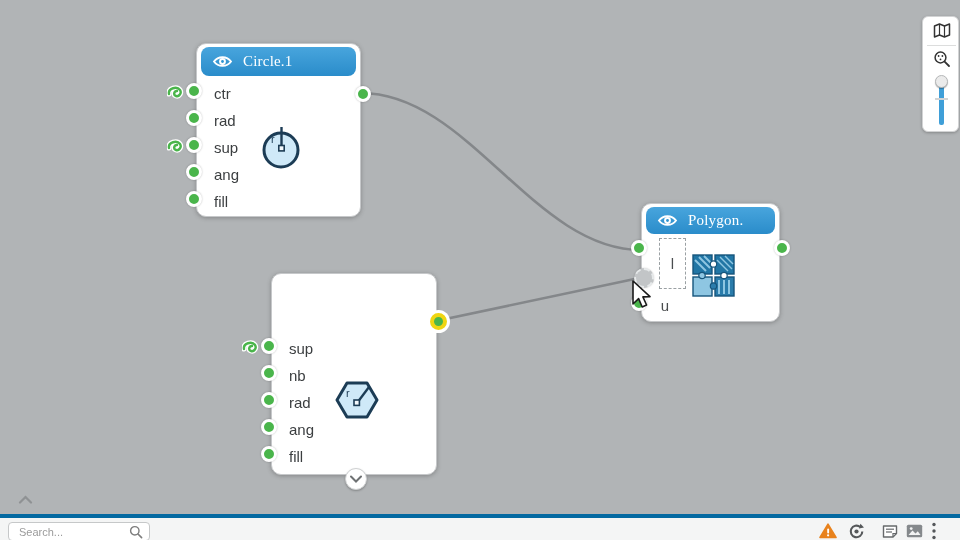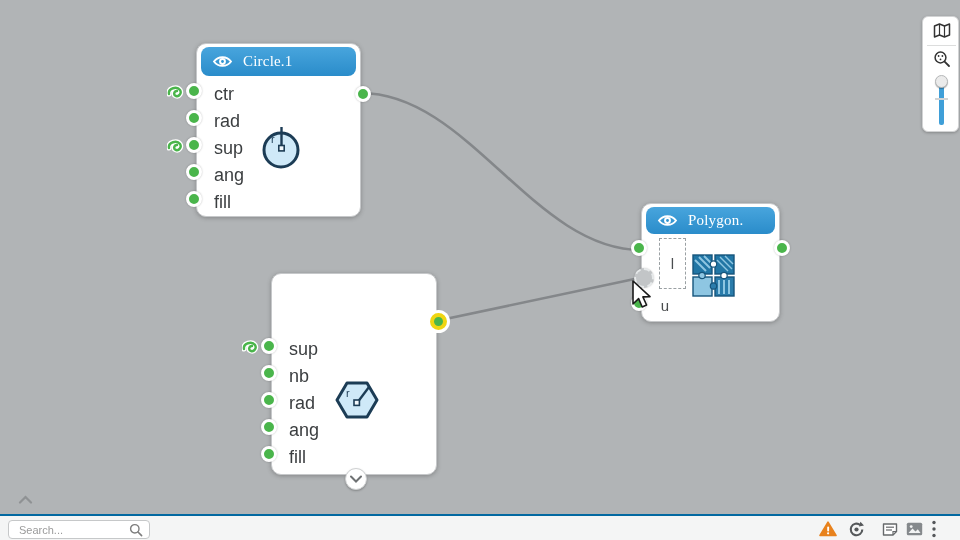--- a/index.html
+++ b/index.html
@@ -33,21 +33,21 @@
   .port { position:absolute; width:16px; height:16px; border-radius:50%;
     background:#4ab54b; border:3px solid #ffffff; box-shadow:0 0 2px rgba(0,0,0,.25); }
   .port.in { left:-11px; top:0; }
   .port.out { position:absolute; right:-11px; width:16px; height:16px;
     border-radius:50%; background:#4ab54b; border:3px solid #fff;
     box-shadow:0 0 2px rgba(0,0,0,.25); }
   .port.out.hl { border:4px solid #efd511; box-shadow:0 0 0 3px #ffffff;
     width:17px; height:17px; }
   .curl { position:absolute; left:-30px; top:2px; }
   .port-label { position:absolute; left:17px; top:0; height:22px; line-height:22px;
-    font-size:18px; color:#3b3e40; }
+    font-size:15px; color:#3b3e40; }
   .node-icon { position:absolute; }
   .expander { position:absolute; width:22px; height:22px; border-radius:50%;
     background:#fff; border:1px solid #cfd1d2; box-shadow:0 1px 2px rgba(0,0,0,.25);
     display:flex; align-items:center; justify-content:center; }
 
   
   .dashed-slot { position:absolute; border:1px dashed #9aa0a3; }
   .slot-label { position:absolute; font-size:15px; color:#4a4d4f; text-align:center; }
   .drop-port { position:absolute; width:20px; height:20px; border-radius:50%;
     background:#c2c5c7; border:2px dashed #e6e9ea; box-shadow:0 0 2px rgba(0,0,0,.2); }
@@ -62,21 +62,21 @@
   .slider-track { position:absolute; left:16px; top:64px; width:5px; height:44px;
     background:#3f9fd8; border-radius:2px; }
   .slider-tick { position:absolute; left:12px; top:81px; width:13px; height:2px;
     background:#d2d4d5; }
   .slider-thumb { position:absolute; left:12px; top:58px; width:13px; height:13px;
     border-radius:50%; background:#ebebeb; border:1px solid #b6b8b9;
     box-shadow:0 1px 1px rgba(0,0,0,.3); }
 
   
   .statusbar { position:absolute; left:0; bottom:0; width:960px; height:26px;
-    background:#f4f5f5; border-top:2px solid #0369a1; z-index:30; }
+    background:#f4f5f5; border-top:4px solid #0369a1; z-index:30; }
   .searchbox { position:absolute; left:8px; top:4px; width:142px; height:19px;
     background:#fff; border:1px solid #c6c8c9; border-radius:4px; }
   .searchbox input { position:absolute; left:10px; top:0; width:112px; height:17px;
     border:none; outline:none; font-size:11px; color:#555;
     font-family:"Liberation Sans",sans-serif; background:transparent; }
   .searchbox input::placeholder { color:#9b9b9b; }
   .search-glass { position:absolute; right:6px; top:2px; }
   .sb-icon { position:absolute; top:4px; width:18px; height:18px;
     display:flex; align-items:center; justify-content:center; }
   .caret-up { position:absolute; left:18px; top:482px; z-index:2; }

